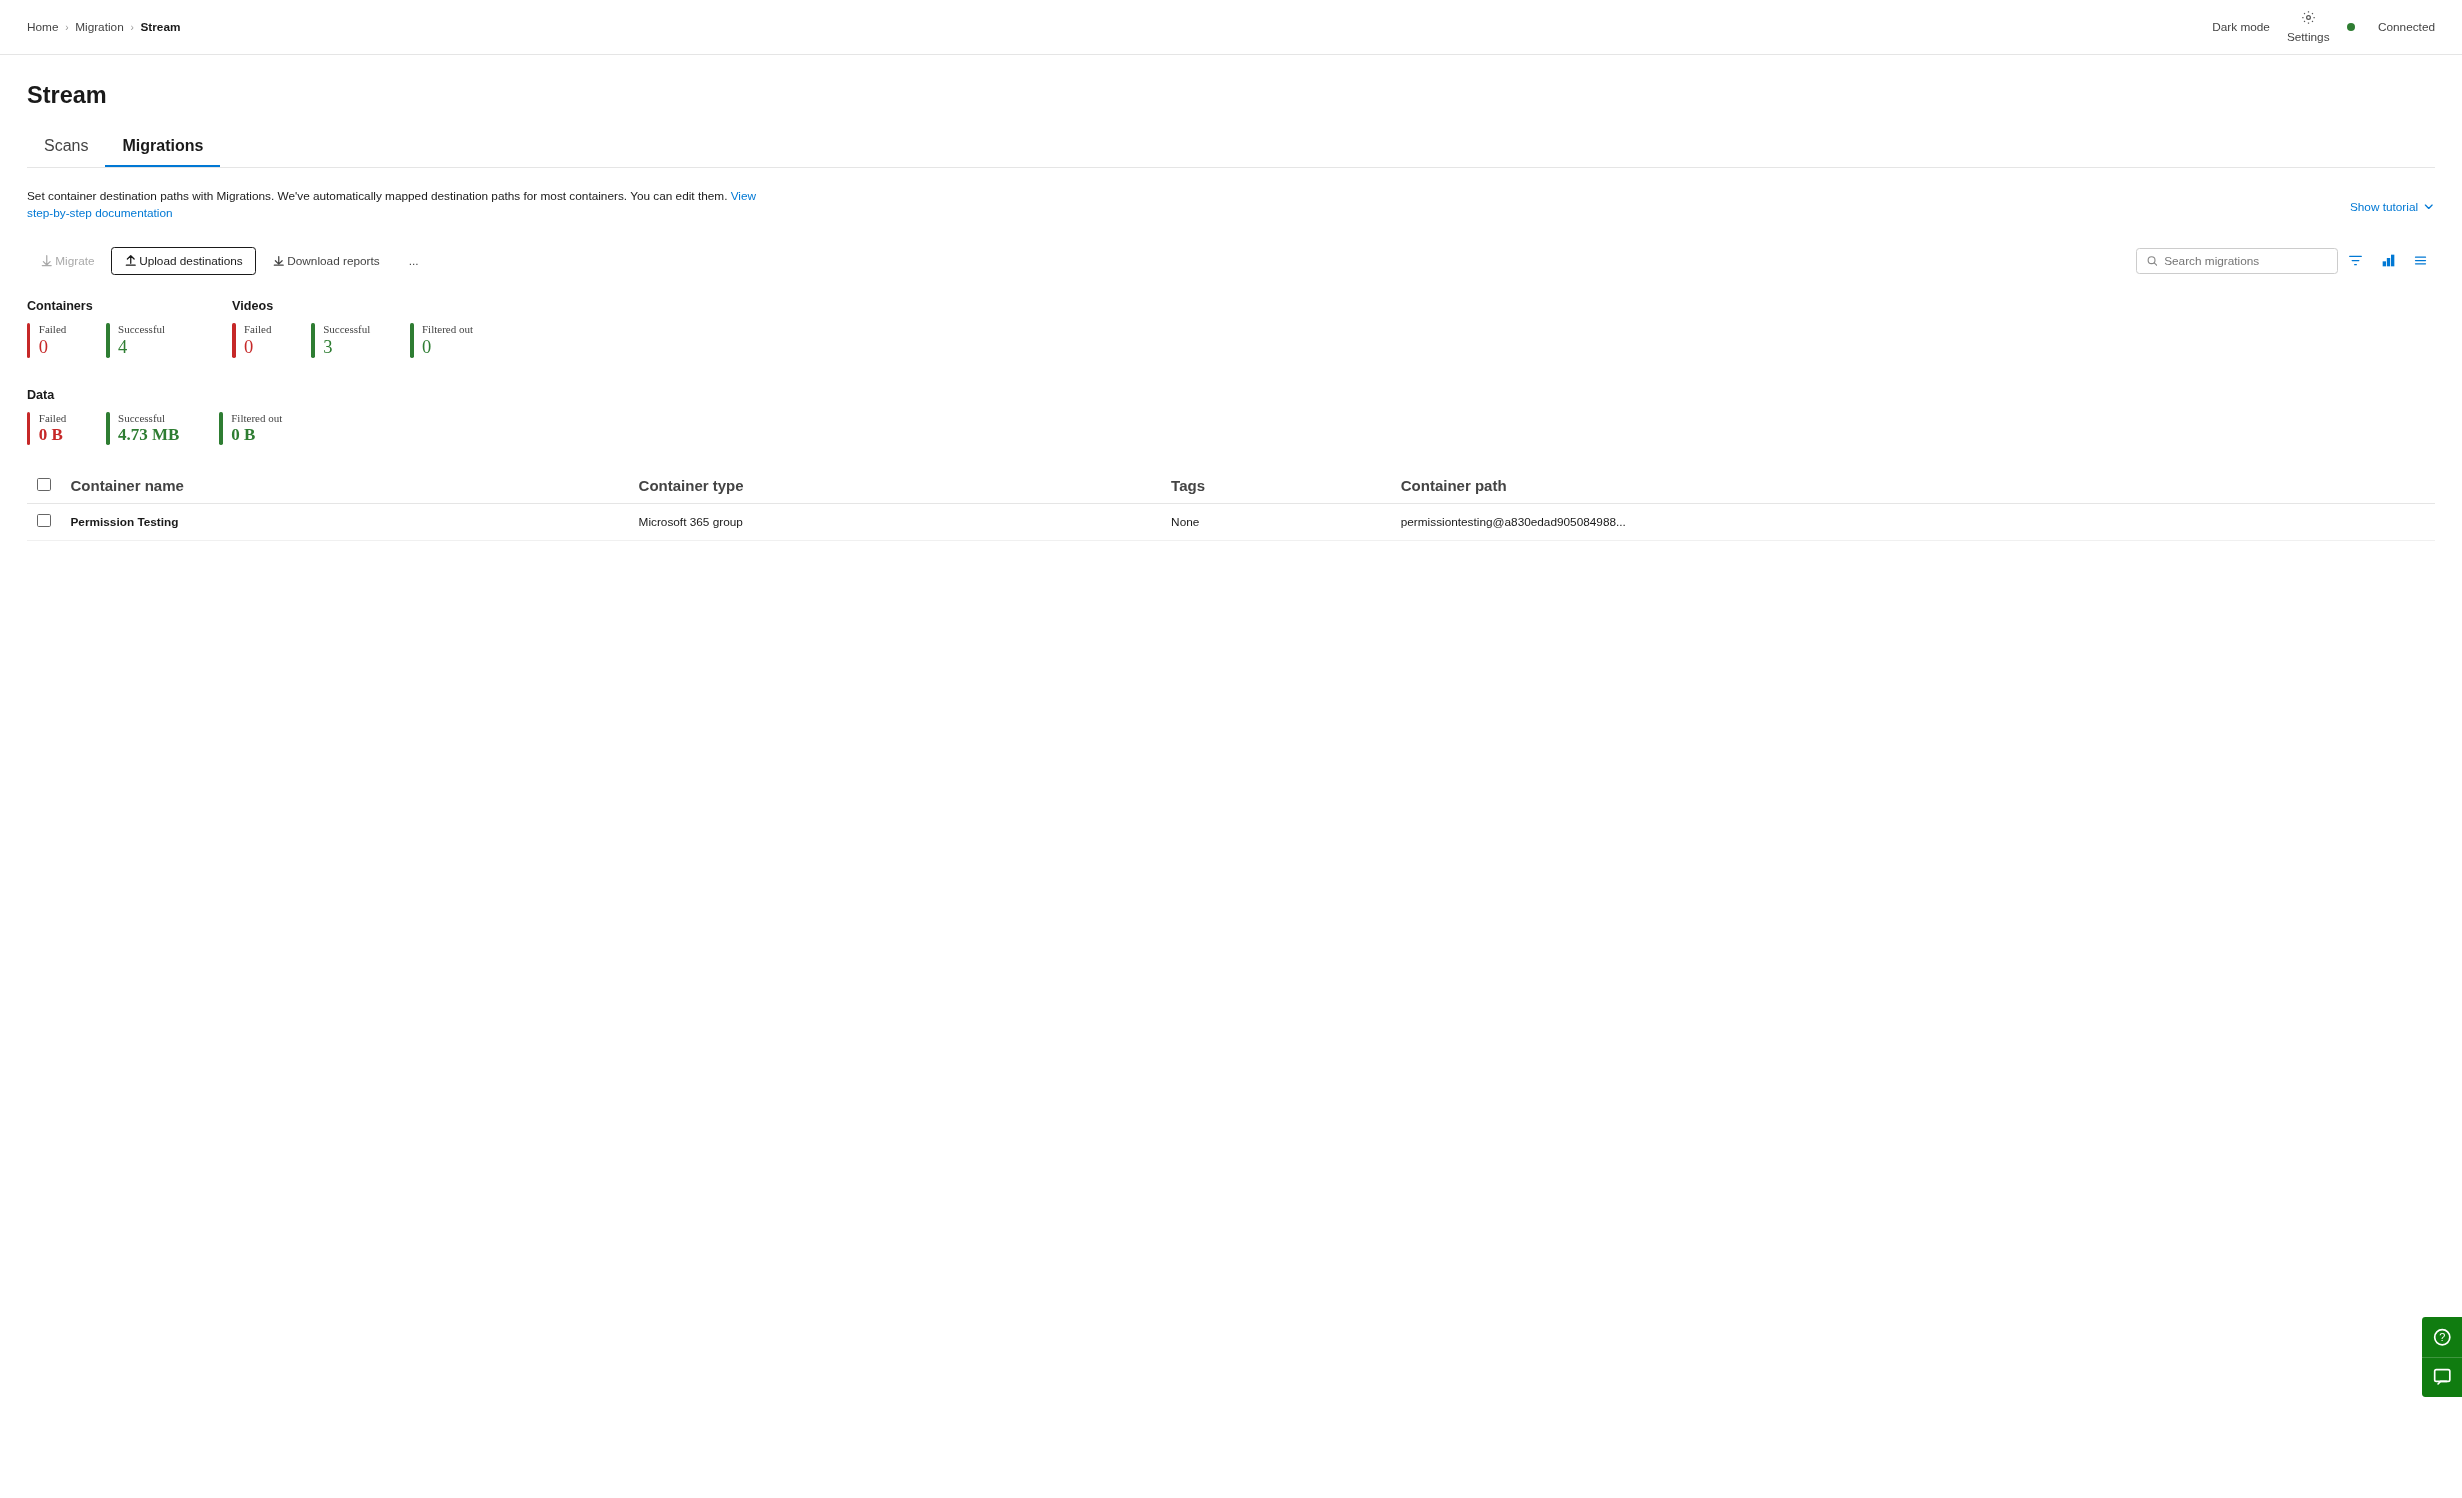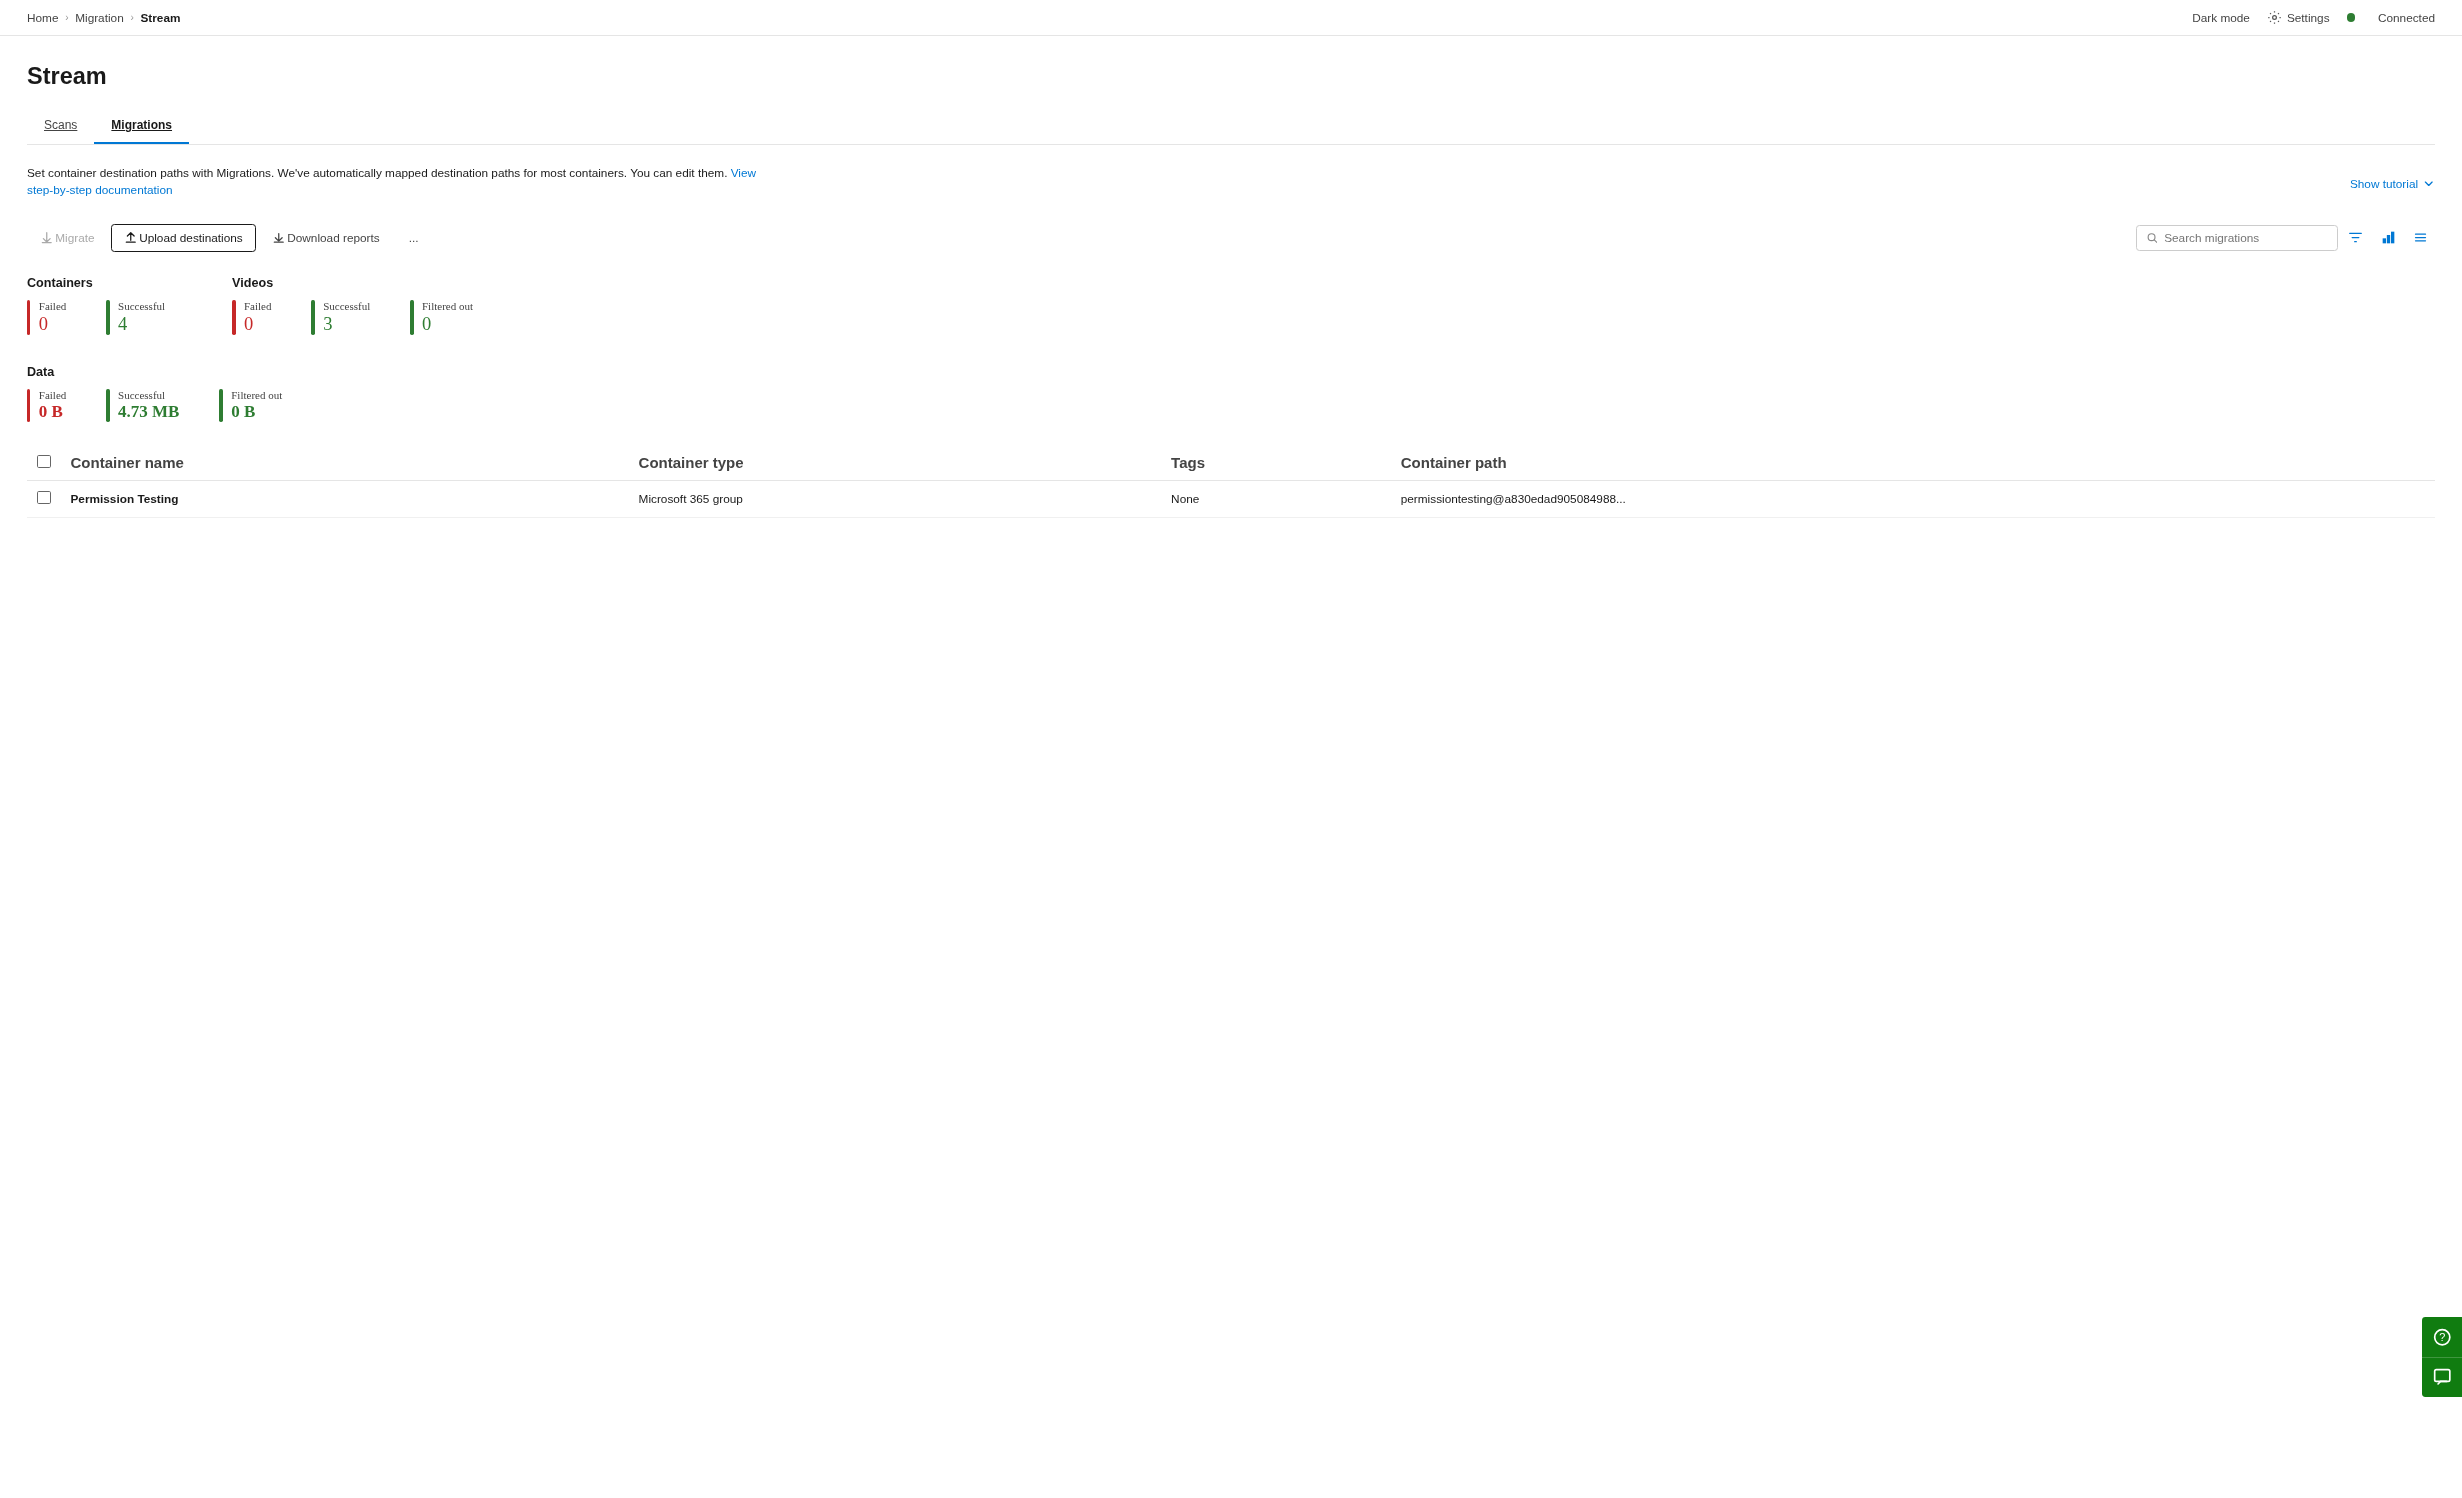--- a/index.html
+++ b/index.html
@@ -38,20 +38,21 @@
       font-size: 11.8px;
       color: #444;
     }
     .topbar-right .dark-mode { cursor: pointer; }
     .settings-link {
       display: flex;
       align-items: center;
       gap: 5px;
       cursor: pointer;
       color: #444;
+      flex-direction: column;
     }
     .gear-icon-svg { width: 15px; height: 15px; fill: none; stroke: #555; stroke-width: 2; }
     .connected-badge {
       display: flex;
       align-items: center;
       gap: 23px;
       font-weight: 500;
     }
     .connected-dot {
       width: 8.4px;
@@ -73,25 +74,24 @@
     
     .tabs {
       display: flex;
       gap: 0;
       border-bottom: 0.8px solid #e5e5e5;
       margin-bottom: 20px;
     }
     .tab {
       padding: 8.4px 17px 10px 17px;
       cursor: pointer;
-      font-size: 12px;
+      font-size: 16px;
       color: #444;
       border-bottom: 2.5px solid transparent;
       margin-bottom: -0.8px;
-      text-decoration: underline;
     }
     .tab.active {
       font-weight: 700;
       color: #1a1a1a;
       border-bottom: 2.5px solid #0078d4;
     }
 
     
     .description {
       font-size: 11.8px;

